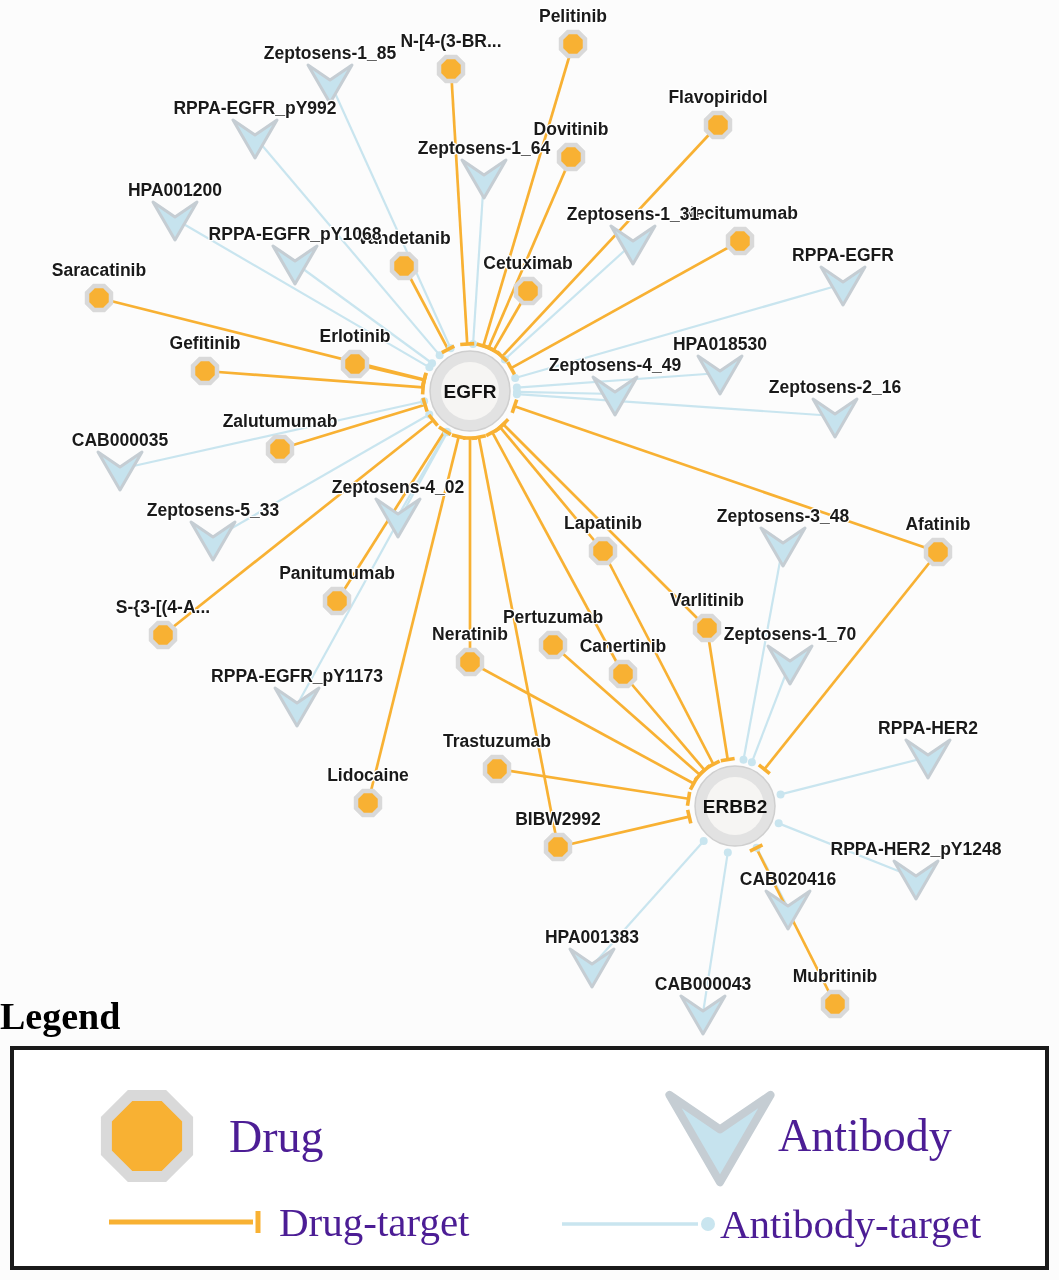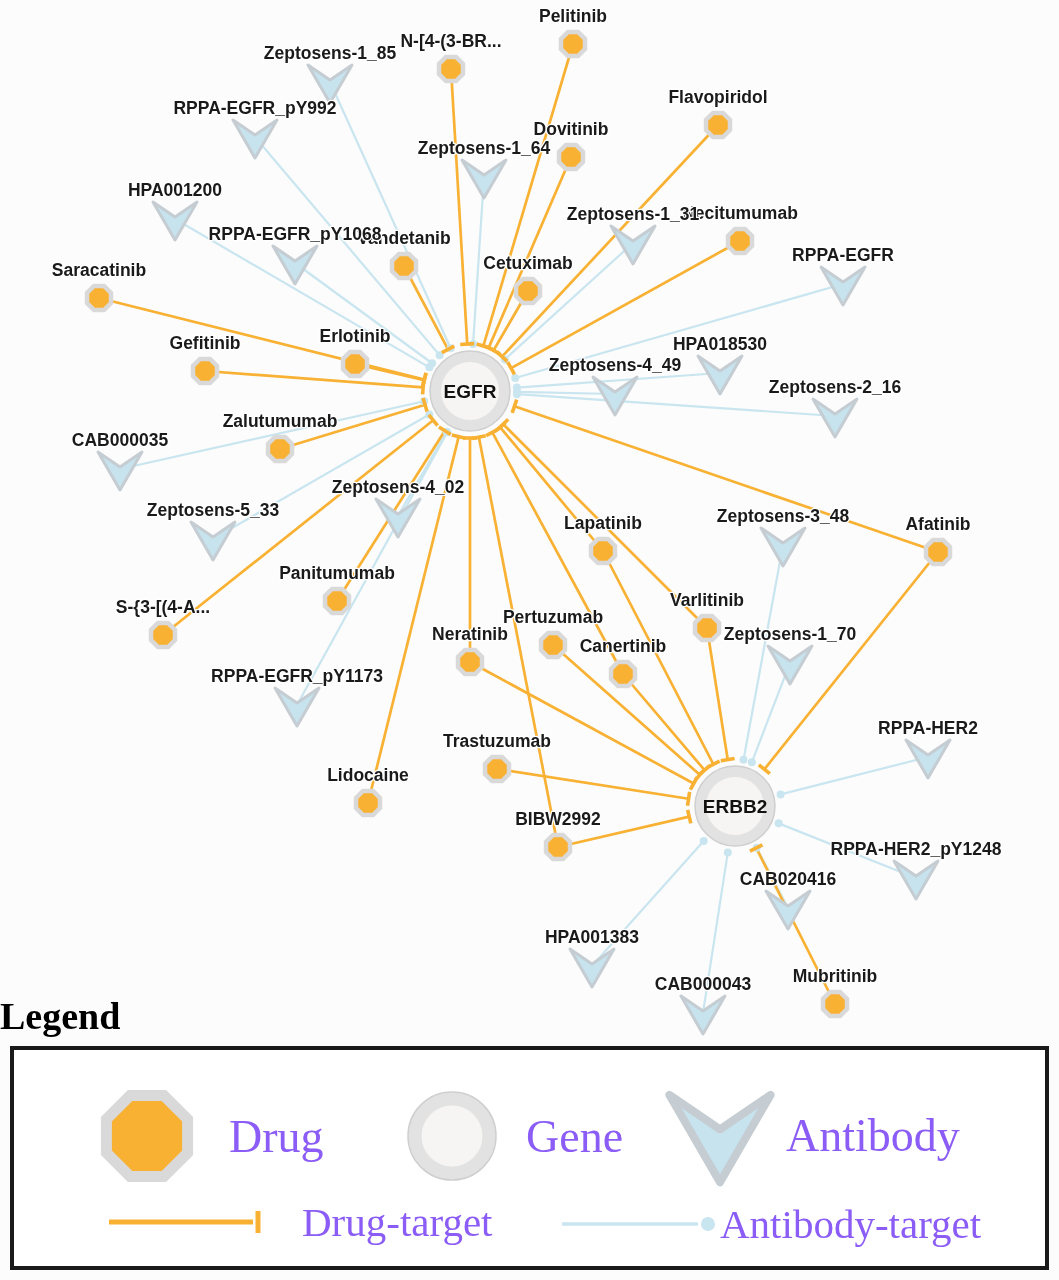--- a/index.html
+++ b/index.html
@@ -3,26 +3,26 @@
 <meta charset="utf-8">
 <style>
   html,body{margin:0;padding:0;background:#ffffff;}
   .canvas{position:relative;width:1059px;height:1280px;background:#FCFCFC;overflow:hidden;font-family:"Liberation Sans",sans-serif;}
   #graph{position:absolute;left:0;top:0;}
   .node-label{font:700 17.5px "Liberation Sans",sans-serif;fill:var(--label,#1a1a1a);paint-order:stroke;stroke:#ffffff;stroke-width:2.5px;stroke-linejoin:round;}
   .gene-label{font:700 19px "Liberation Sans",sans-serif;fill:#111;}
   .legend-title{position:absolute;left:0;top:994px;font:700 38px "Liberation Serif",serif;color:#000;}
   .legend-box{position:absolute;left:10px;top:1046px;width:1031px;height:216px;border:4px solid #1a1a1a;background:#ffffff;}
   .legend-item{position:absolute;display:flex;align-items:center;}
-  .legend-item > span{font:400 46px "Liberation Serif",serif;color:#8b5cf6;white-space:nowrap;}
+  .legend-item > span{font:400 46px "Liberation Serif",serif;color:#4c1d95;white-space:nowrap;}
   .legend-item.edge-item > span{font:400 41px "Liberation Serif",serif;}
   #li-drug{left:77px;top:30px;gap:26px;}
   #li-gene{left:388px;top:36px;gap:24px;}
-  #li-antibody{left:648px;top:30px;gap:8px;}
-  #li-drug-target{left:91px;top:148px;gap:27px;justify-content:flex-end;}
+  #li-antibody{left:648px;top:30px;}
+  #li-drug-target{left:91px;top:148px;gap:4px;justify-content:flex-end;}
   #li-antibody-target{left:546px;top:150px;gap:0;}
 </style>
 </head>
 <body>
 
 <div class="canvas">
 
   <svg id="graph" width="1059" height="1280" viewBox="0 0 1059 1280">
       <g>
         <line x1="330" y1="82" x2="450.60346832005854" y2="348.18908364927205" stroke="#C9E5EF" stroke-width="2.2"></line>
@@ -232,27 +232,20 @@
 
   <div class="legend-box">
 
     <div class="legend-item" id="li-drug">
       <svg width="112" height="112" viewBox="-56 -56 112 112">
         <polygon points="40.6,16.8 16.8,40.6 -16.8,40.6 -40.6,16.8 -40.6,-16.8 -16.8,-40.6 16.8,-40.6 40.6,-16.8" style="fill:var(--drug-fill);stroke:var(--drug-stroke);stroke-width:11;"></polygon>
       </svg>
       <span>Drug</span>
     </div>
 
-    <div class="legend-item" id="li-gene">
-      <svg width="100" height="100" viewBox="-50 -50 100 100">
-        <circle cx="0" cy="0" r="37" style="fill:var(--gene-fill);stroke:var(--gene-ring);stroke-width:13;"></circle>
-        <circle cx="0" cy="0" r="44" style="fill:none;stroke:var(--gene-stroke);stroke-width:1.5;"></circle>
-      </svg>
-      <span>Gene</span>
-    </div>
 
     <div class="legend-item" id="li-antibody">
       <svg width="116" height="110" viewBox="-58 -54 116 110">
         <path d="M -50.6,-39.1 L 0,-4.6 L 50.6,-39.1 L 0,48.3 Z" style="fill:var(--antibody-fill);stroke:var(--antibody-stroke);stroke-width:8;stroke-linejoin:round;"></path>
       </svg>
       <span>Antibody</span>
     </div>
 
     <div class="legend-item edge-item" id="li-drug-target">
       <svg width="170" height="28" viewBox="0 0 170 28">

